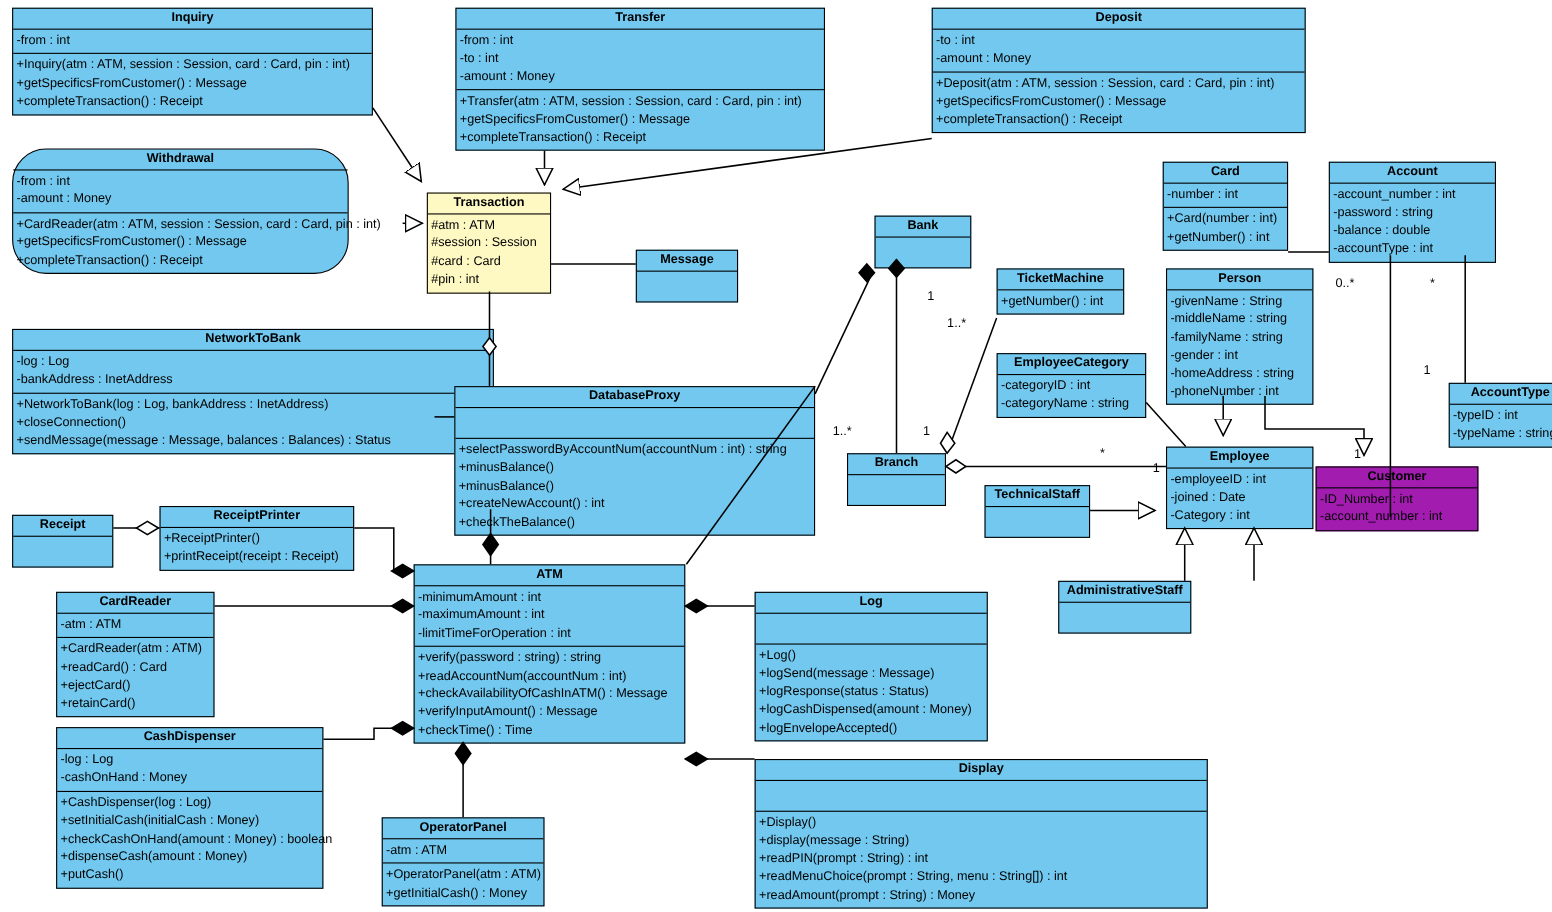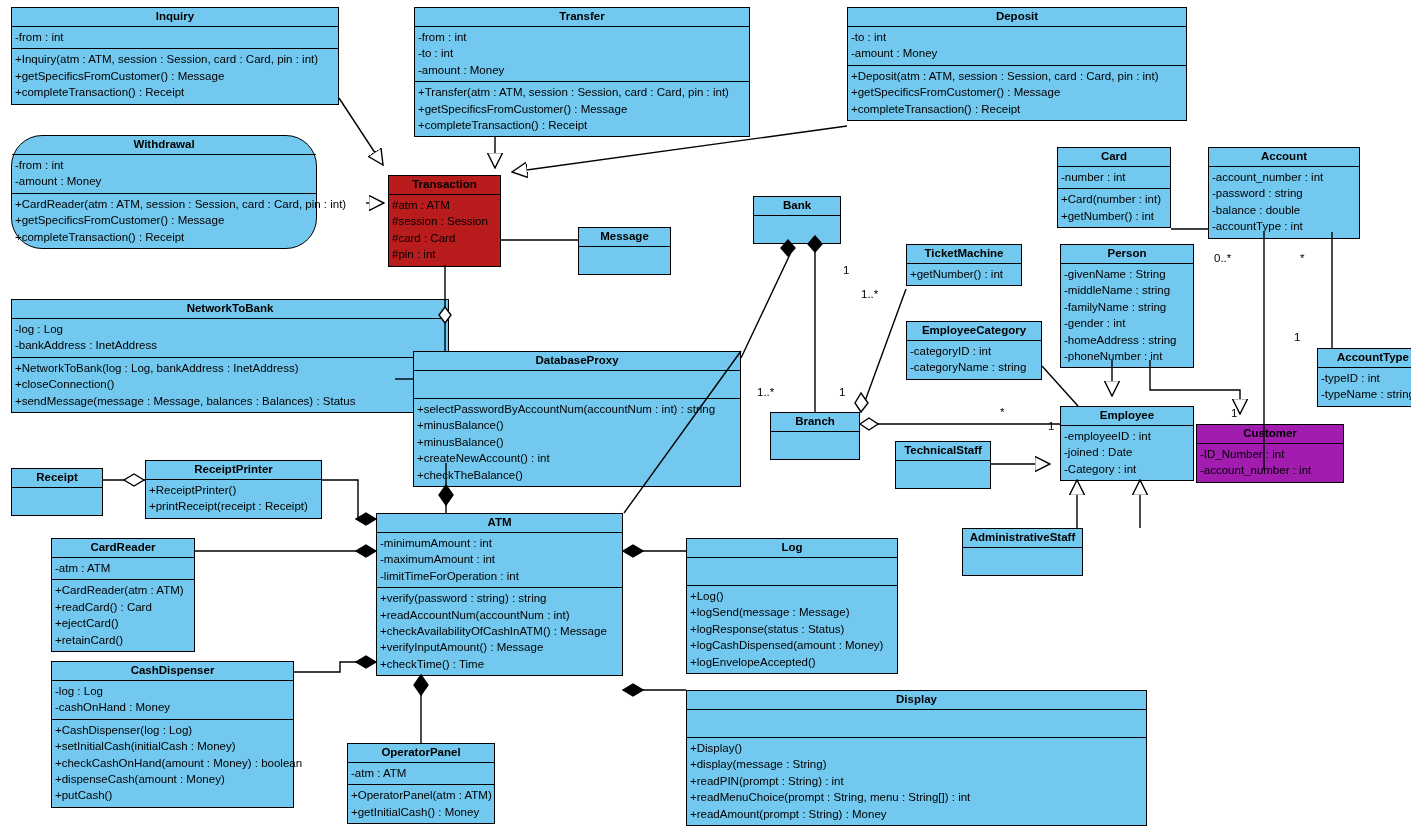--- a/index.html
+++ b/index.html
@@ -62,21 +62,21 @@
       <div class="comp sep">
         <div>-from : int</div>
         <div>-amount : Money</div>
       </div>
       <div class="comp sep">
         <div>+CardReader(atm : ATM, session : Session, card : Card, pin : int)</div>
         <div>+getSpecificsFromCustomer() : Message</div>
         <div>+completeTransaction() : Receipt</div>
       </div>
     </div>
-    <div class="uml" style="left: 388px; top: 175px; width: 113px; background: #b91c1c;">
+    <div class="uml" style="left: 388px; top: 175px; width: 113px; background: #fef9c3;">
       <div class="title">Transaction</div>
       <div class="comp sep">
         <div>#atm : ATM</div>
         <div>#session : Session</div>
         <div>#card : Card</div>
         <div>#pin : int</div>
       </div>
     </div>
     <div class="uml" style="left: 578px; top: 227px; width: 93px; background: rgb(114, 200, 238);">
       <div class="title">Message</div>
@@ -98,21 +98,21 @@
       <div class="title">DatabaseProxy</div>
       <div class="comp sep empty"></div>
       <div class="comp sep">
         <div>+selectPasswordByAccountNum(accountNum : int) : string</div>
         <div>+minusBalance()</div>
         <div>+minusBalance()</div>
         <div>+createNewAccount() : int</div>
         <div>+checkTheBalance()</div>
       </div>
     </div>
-    <div class="uml" style="left: 753px; top: 196px; width: 88px; background: rgb(114, 200, 238);">
+    <div class="uml" style="left: 795px; top: 196px; width: 88px; background: rgb(114, 200, 238);">
       <div class="title">Bank</div>
       <div class="comp sep empty"></div>
     </div>
     <div class="uml" style="left: 770px; top: 412px; width: 90px; background: rgb(114, 200, 238);">
       <div class="title">Branch</div>
       <div class="comp sep empty"></div>
     </div>
     <div class="uml" style="left: 906px; top: 244px; width: 116px; background: rgb(114, 200, 238);">
       <div class="title">TicketMachine</div>
       <div class="comp sep">
@@ -252,21 +252,21 @@
       <div class="title">Log</div>
       <div class="comp sep empty"></div>
       <div class="comp sep">
         <div>+Log()</div>
         <div>+logSend(message : Message)</div>
         <div>+logResponse(status : Status)</div>
         <div>+logCashDispensed(amount : Money)</div>
         <div>+logEnvelopeAccepted()</div>
       </div>
     </div>
-    <div class="uml" style="left: 686px; top: 690px; width: 461px; background: rgb(114, 200, 238);">
+    <div class="uml" style="left: 686px; top: 690px; width: 412px; background: rgb(114, 200, 238);">
       <div class="title">Display</div>
       <div class="comp sep empty"></div>
       <div class="comp sep">
         <div>+Display()</div>
         <div>+display(message : String)</div>
         <div>+readPIN(prompt : String) : int</div>
         <div>+readMenuChoice(prompt : String, menu : String[]) : int</div>
         <div>+readAmount(prompt : String) : Money</div>
       </div>
     </div>

